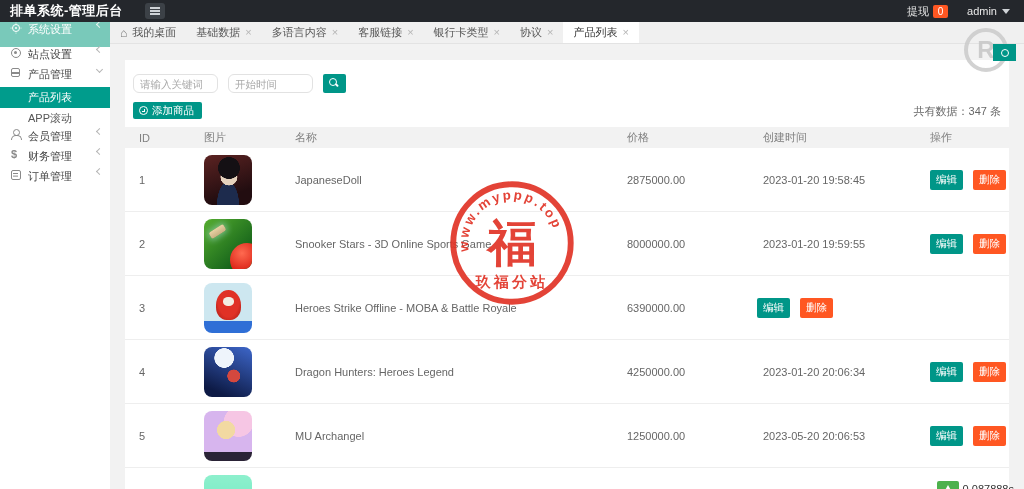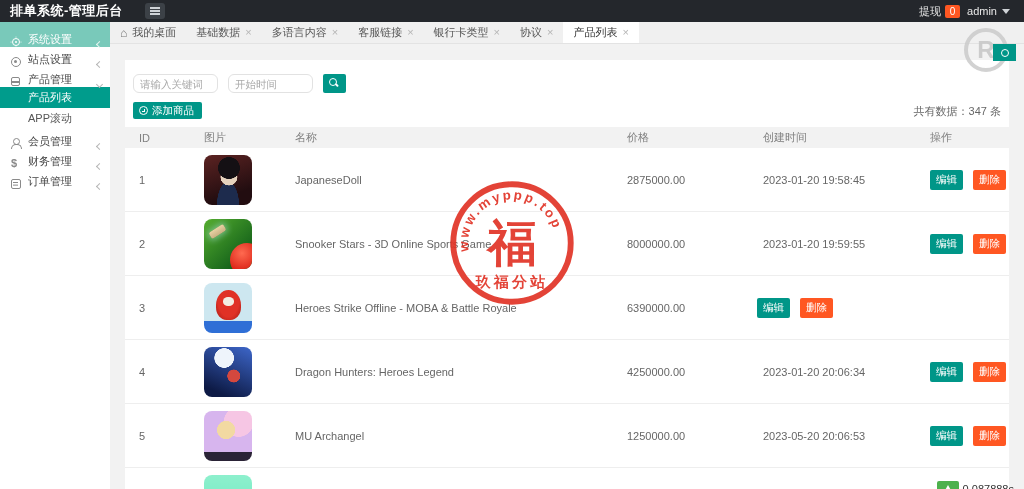--- a/index.html
+++ b/index.html
@@ -4,29 +4,29 @@
 <style>
   html,body{margin:0;padding:0;background:#fff;}
   *{box-sizing:border-box;font-family:"Liberation Sans","DejaVu Sans",sans-serif;}
   #app{position:relative;width:1024px;height:489px;overflow:hidden;background:#f2f2f2;}
 
   
   .topbar{position:absolute;left:0;top:0;width:1024px;height:22px;background:#24272c;display:flex;align-items:center;z-index:30;}
   .brand{color:#fff;font-size:13px;font-weight:bold;padding:0 10px;letter-spacing:.5px;text-align:center;}
   .burger{width:20px;height:16px;background:#3c4147;border-radius:3px;margin-left:12px;display:flex;align-items:center;justify-content:center;cursor:pointer;}
   .burger i{display:block;width:10px;height:1.5px;background:#cfd3d7;box-shadow:0 -3px 0 #cfd3d7,0 3px 0 #cfd3d7;}
-  .top-right{margin-left:auto;display:flex;align-items:center;gap:7px;padding-right:14px;}
+  .top-right{margin-left:auto;display:flex;align-items:center;gap:19px;padding-right:14px;}
   .withdraw{color:#e8e8e8;font-size:11px;cursor:pointer;display:flex;align-items:center;gap:4px;}
   .badge{background:#ff5722;color:#fff;font-size:10px;min-width:15px;height:13px;line-height:13px;text-align:center;border-radius:2px;padding:0 2px;}
   .user{color:#e8e8e8;font-size:11px;display:flex;align-items:center;gap:5px;cursor:pointer;}
   .caret{width:0;height:0;border-left:4px solid transparent;border-right:4px solid transparent;border-top:5px solid #cfd3d7;}
 
   
   .sidebar{position:absolute;left:0;top:22px;width:110px;height:467px;background:#fff;z-index:20;}
-  .side-item{height:20px;display:flex;align-items:flex-end;padding:0 8px 0 10px;font-size:11px;color:#444;cursor:pointer;position:relative;}
+  .side-item{height:20px;display:flex;align-items:flex-start;padding:0 8px 8px 10px;font-size:11px;color:#444;cursor:pointer;position:relative;}
   .side-item .lbl{margin-left:7px;flex:1;white-space:nowrap;overflow:hidden;}
   .side-item.hl{height:25px;background:#79c9ba;color:#fff;}
   .side-item.hl .si{color:#fff;}
   .side-sub{height:21px;display:flex;align-items:center;padding-left:28px;font-size:11px;color:#555;cursor:pointer;}
   .side-sub.active{background:#009c8c;color:#fff;}
   .si{width:11px;height:11px;position:relative;color:#8a8a8a;flex:none;}
   .chev{width:5px;height:5px;border-left:1px solid #b5b5b5;border-bottom:1px solid #b5b5b5;flex:none;}
   .chev.l{transform:rotate(45deg);}
   .chev.d{transform:rotate(-45deg);}
   .side-item.hl .chev{border-color:#e8f5f1;}

